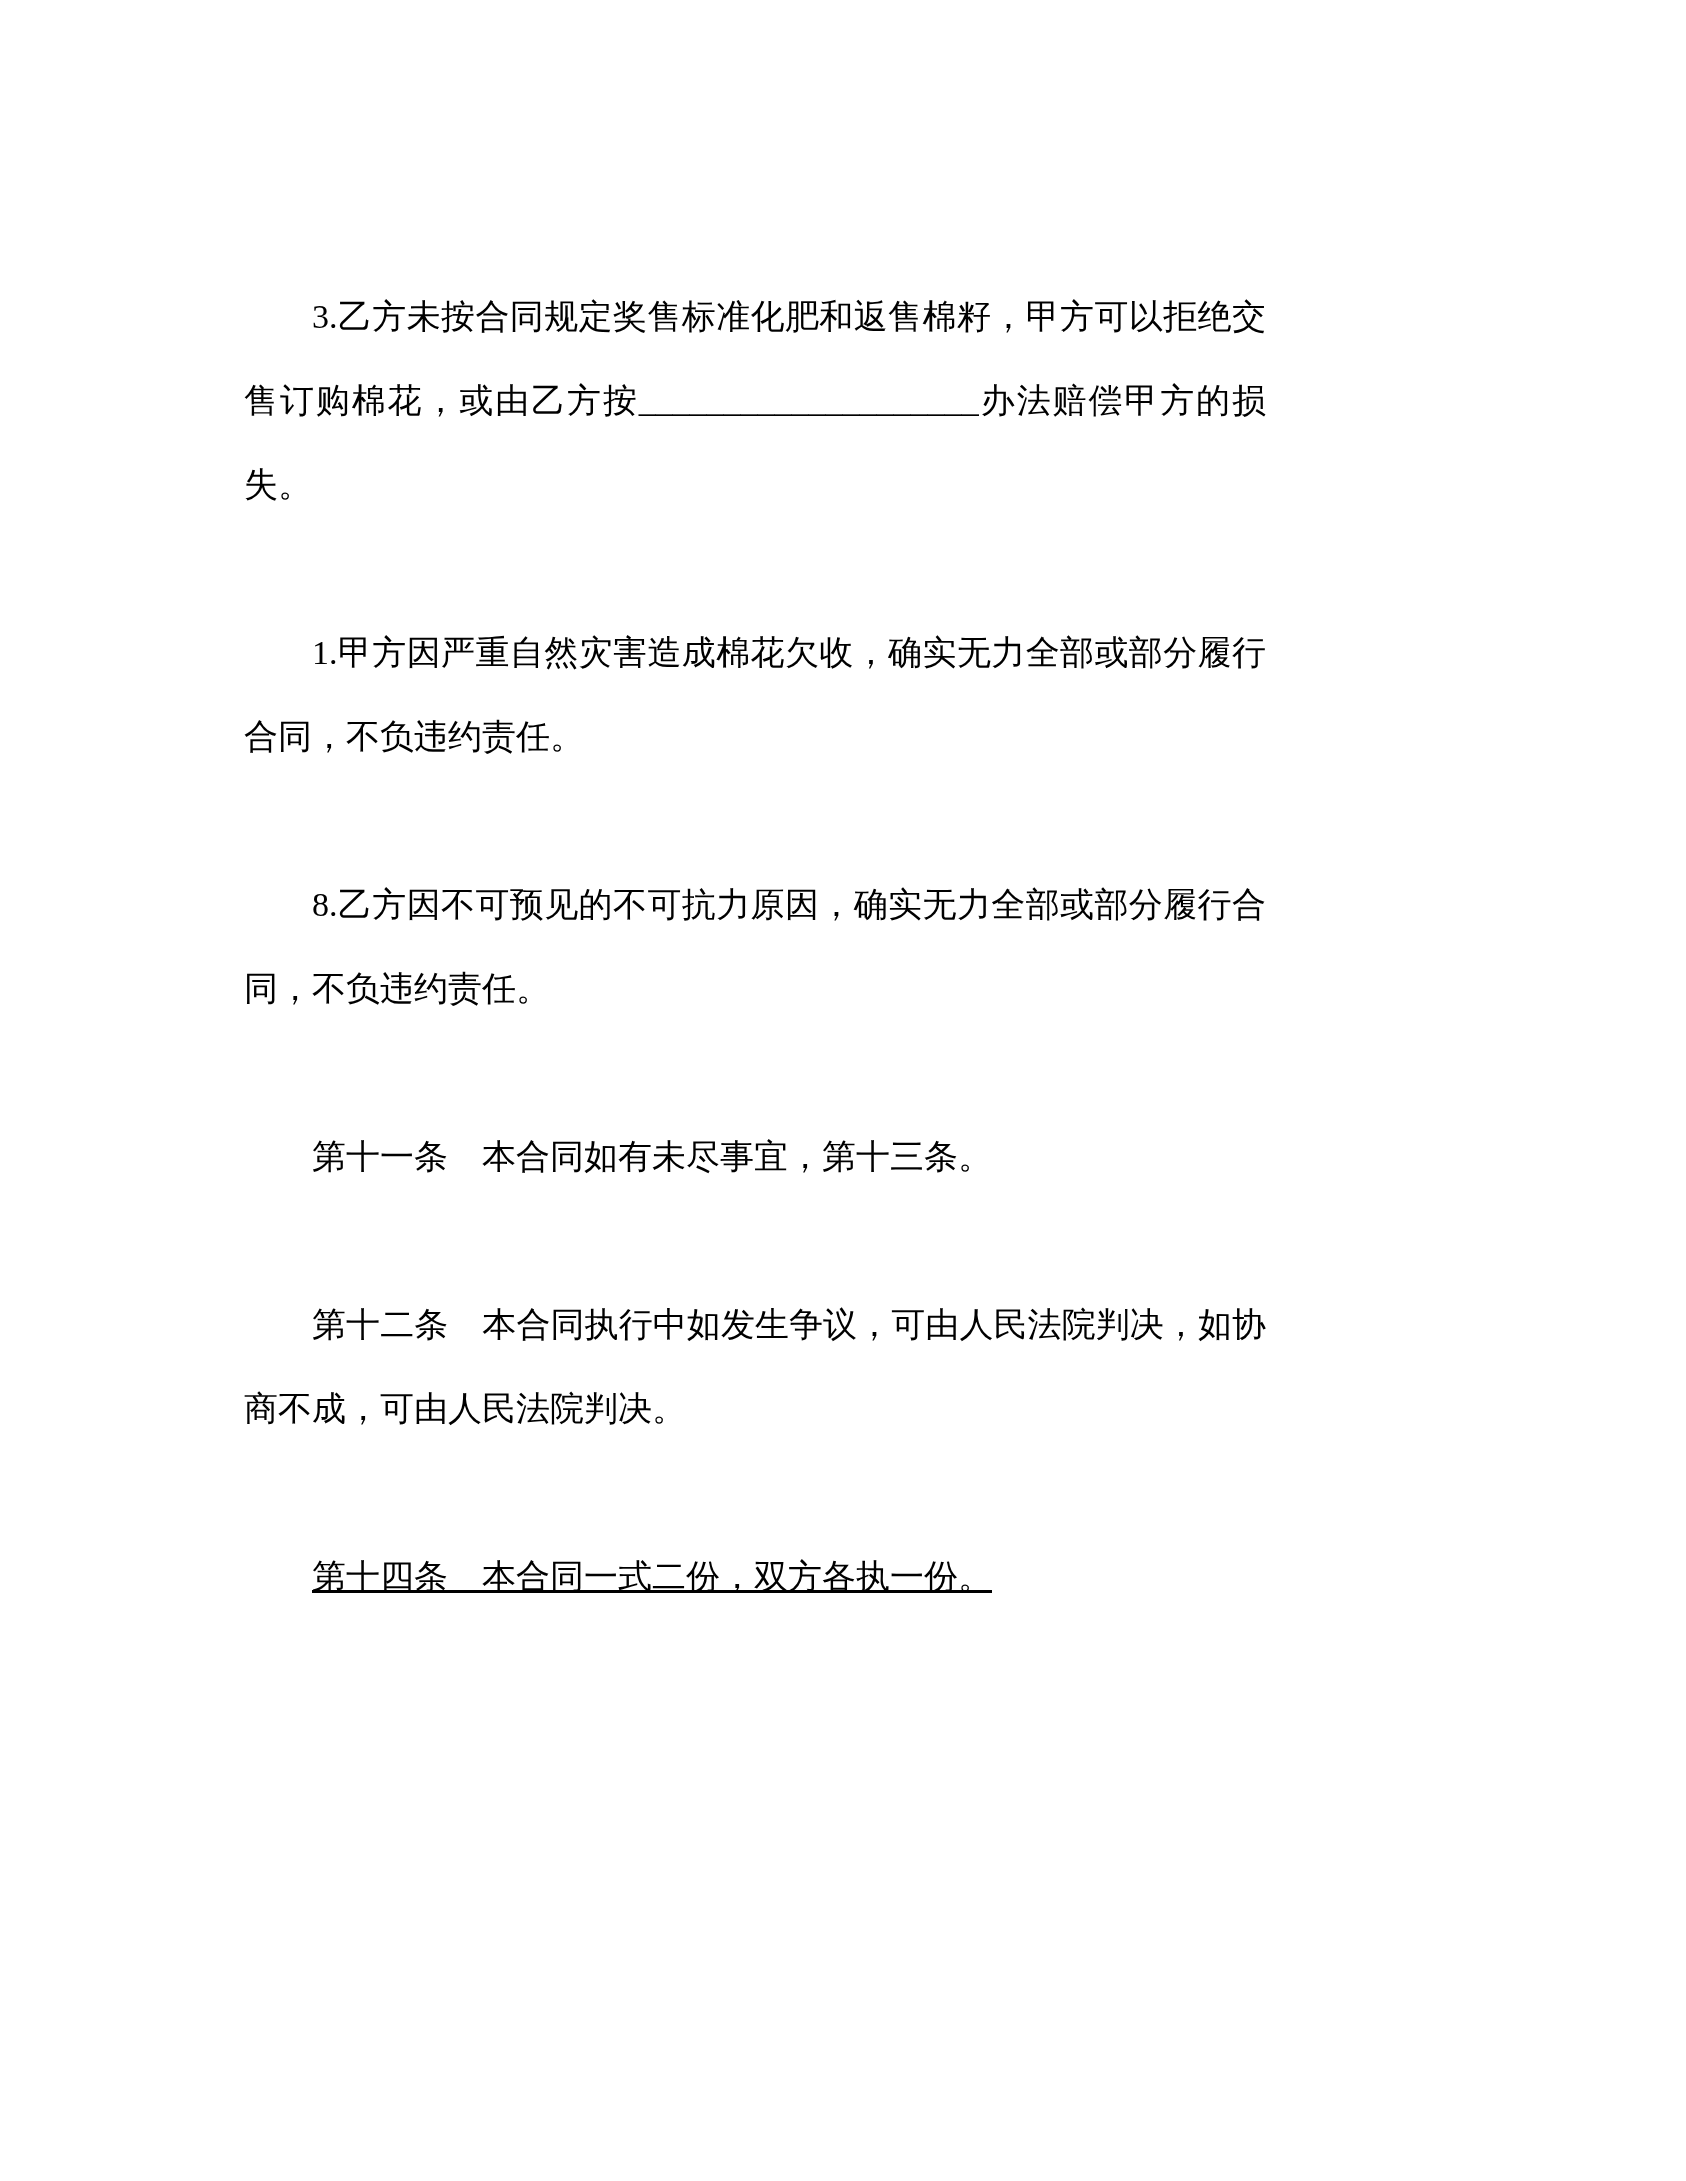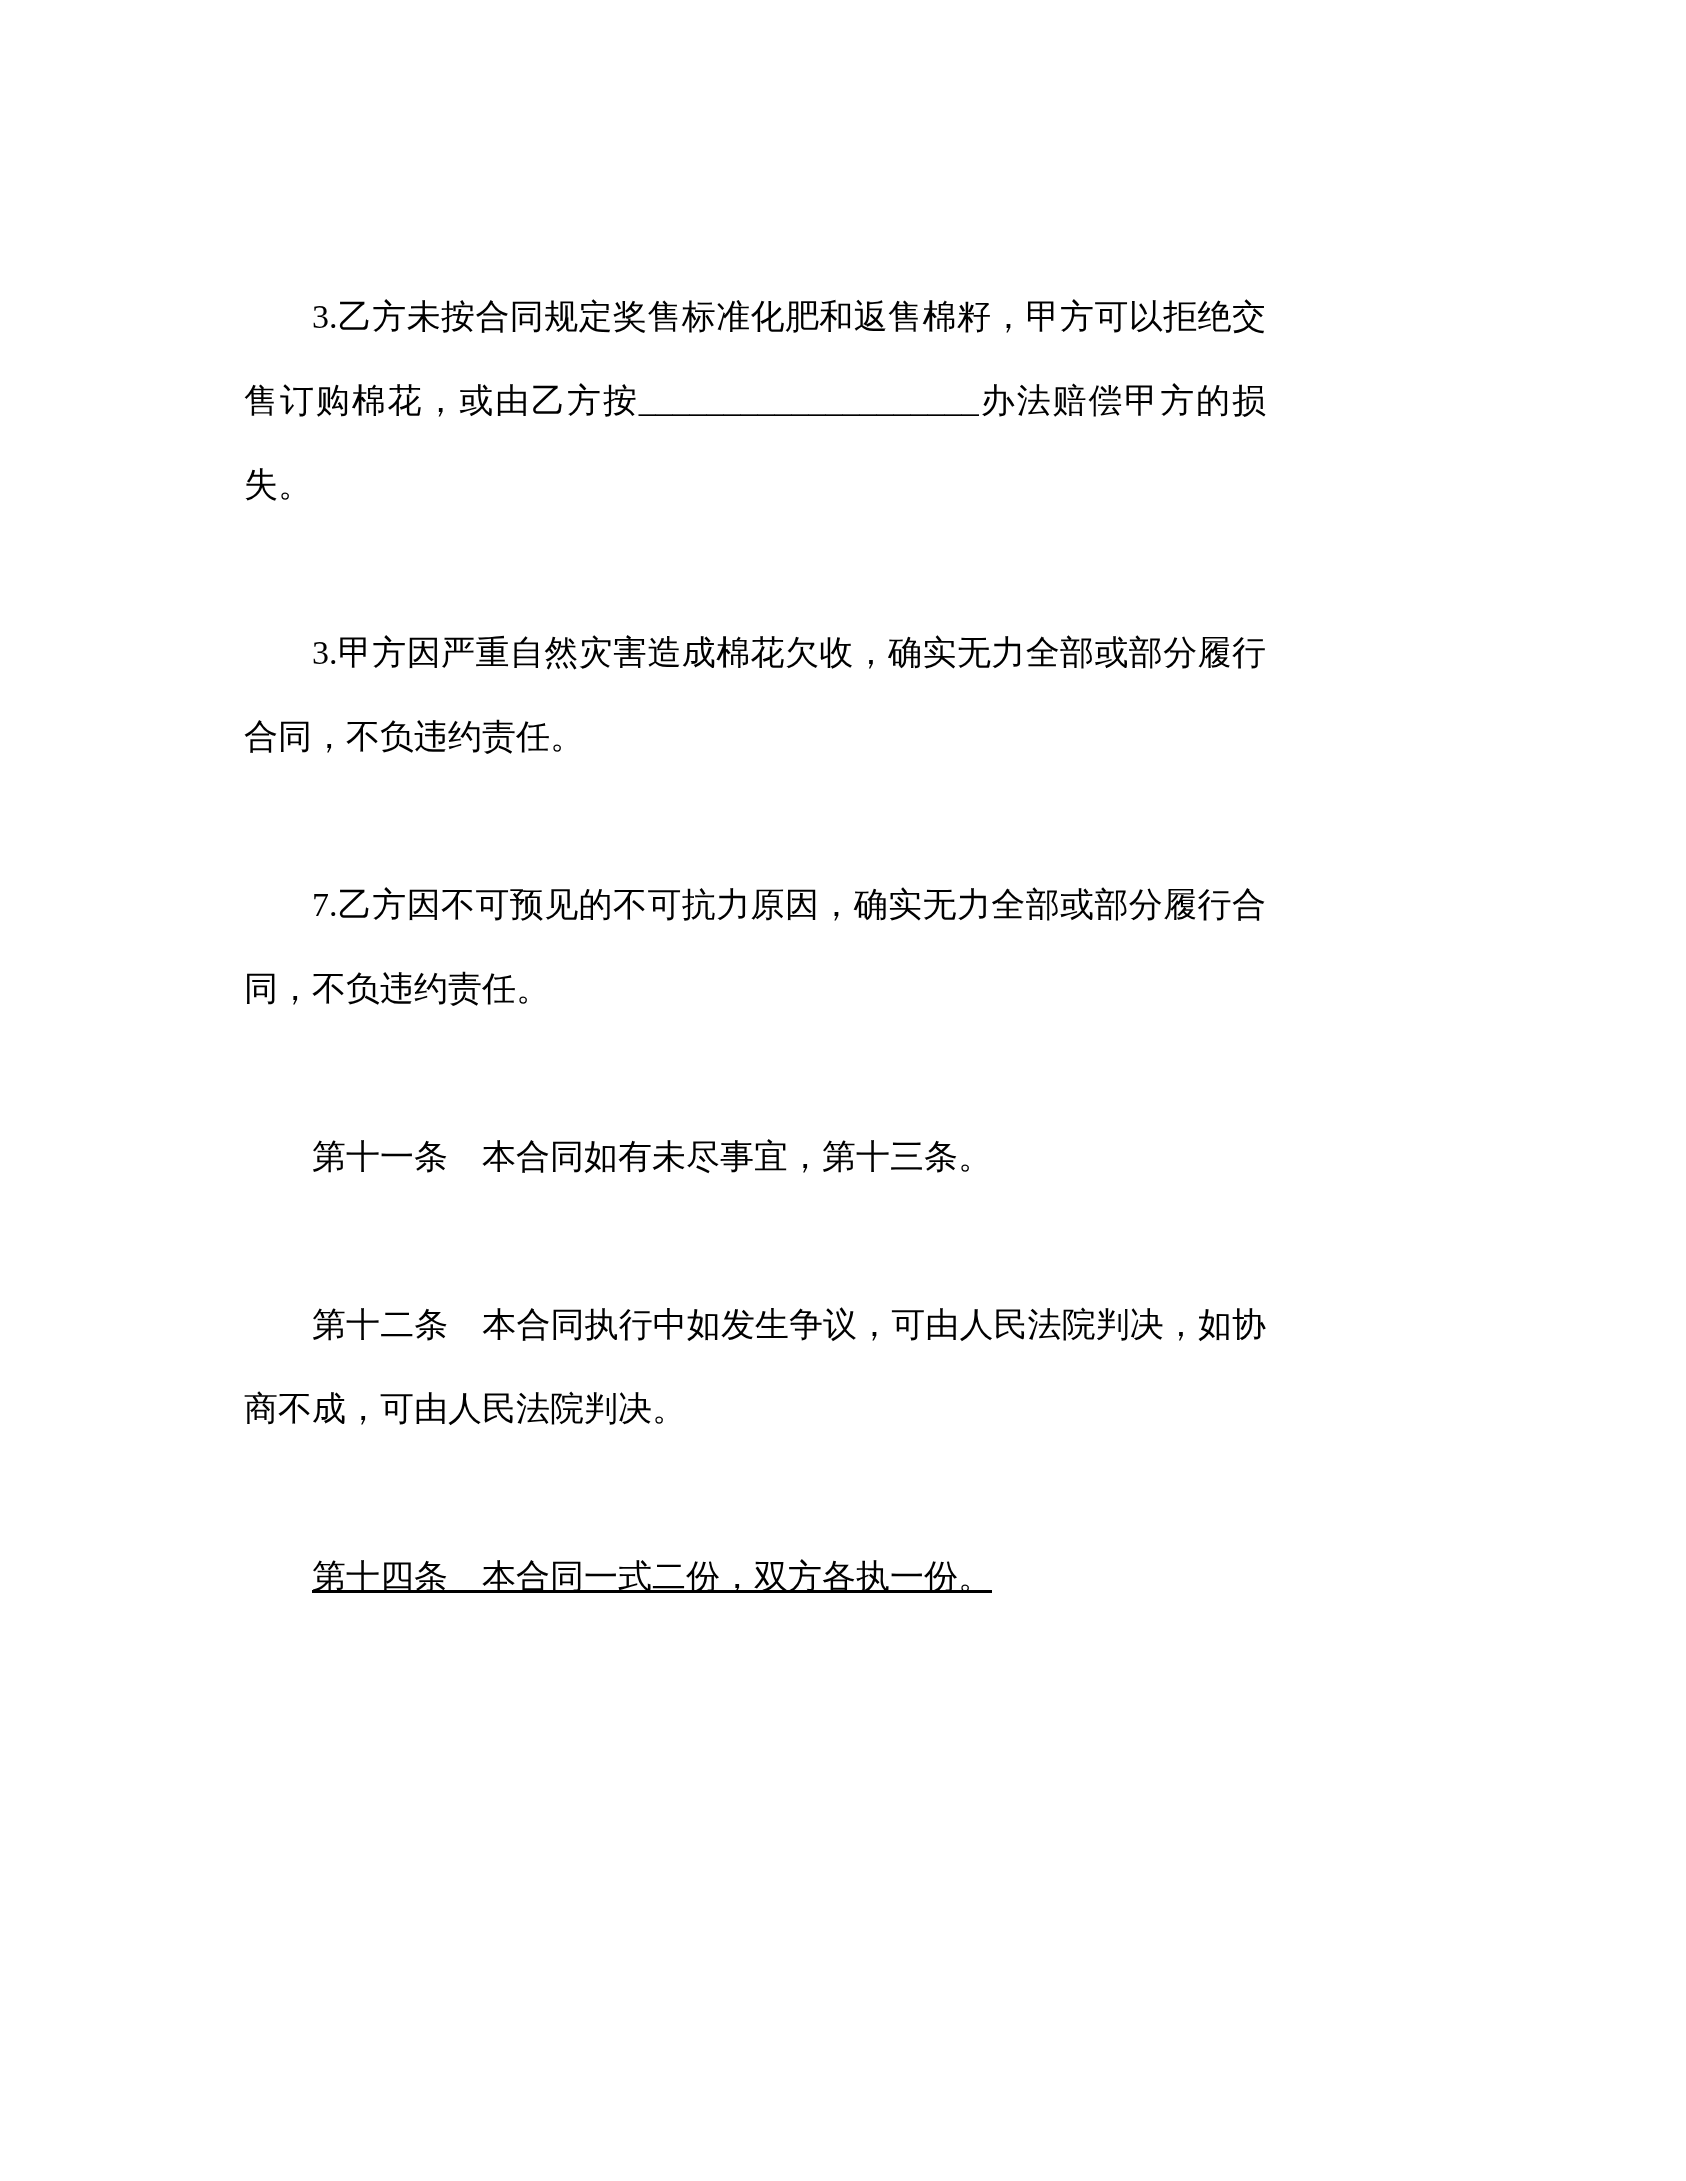--- a/index.html
+++ b/index.html
@@ -27,19 +27,19 @@
     word-break: break-all;
     white-space: pre-wrap;
   }
   .para:last-child { margin-bottom: 0; text-decoration: underline; }
 </style>
 </head>
 <body>
 
 <div class="page">
   <p class="para">3.乙方未按合同规定奖售标准化肥和返售棉籽，甲方可以拒绝交售订购棉花，或由乙方按____________________办法赔偿甲方的损失。</p>
-  <p class="para">3.甲方因严重自然灾害造成棉花欠收，确实无力全部或部分履行合同，不负违约责任。</p>
-  <p class="para">7.乙方因不可预见的不可抗力原因，确实无力全部或部分履行合同，不负违约责任。</p>
+  <p class="para">1.甲方因严重自然灾害造成棉花欠收，确实无力全部或部分履行合同，不负违约责任。</p>
+  <p class="para">8.乙方因不可预见的不可抗力原因，确实无力全部或部分履行合同，不负违约责任。</p>
   <p class="para">第十一条　本合同如有未尽事宜，第十三条。</p>
   <p class="para">第十二条　本合同执行中如发生争议，可由人民法院判决，如协商不成，可由人民法院判决。</p>
   <p class="para">第十四条　本合同一式二份，双方各执一份。</p>
 </div>
 
 
 </body></html>

